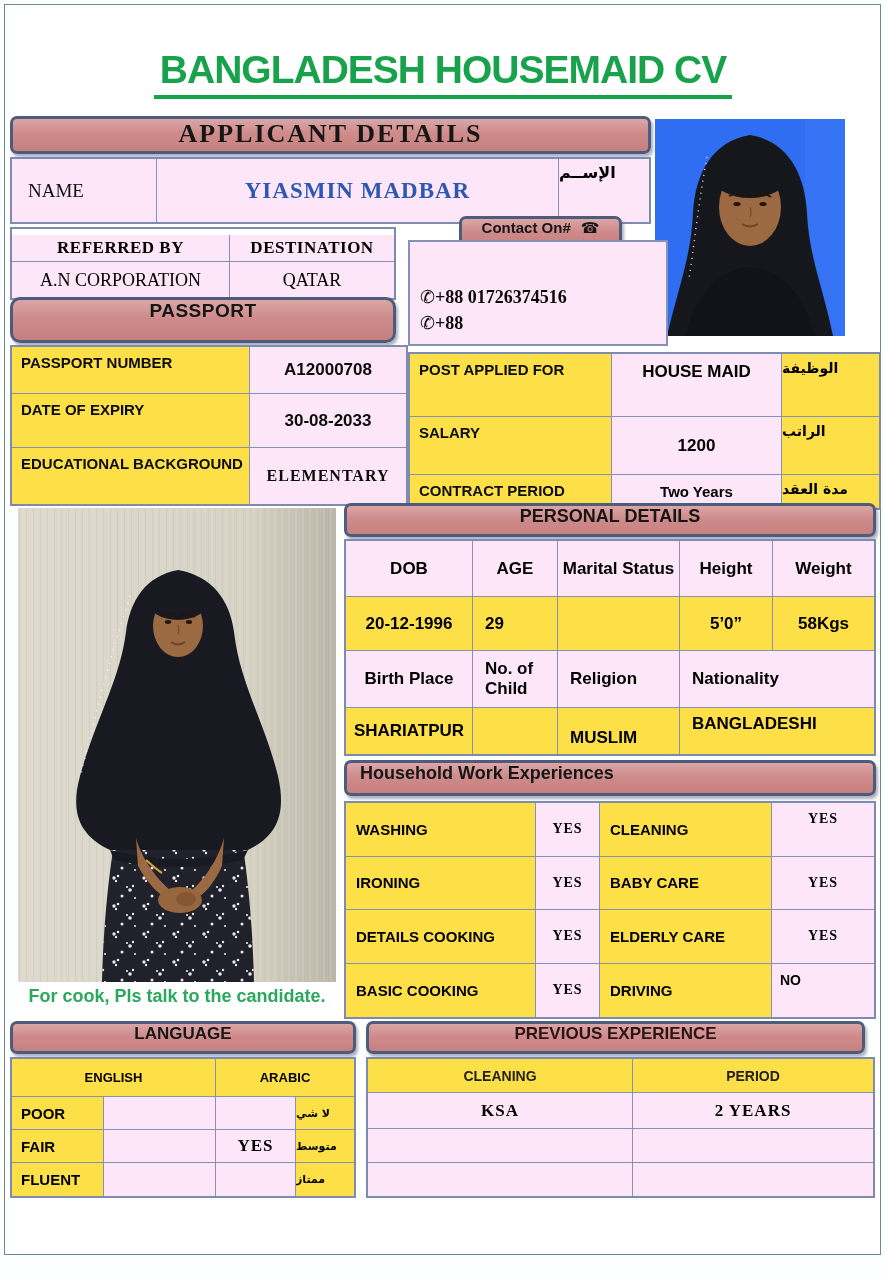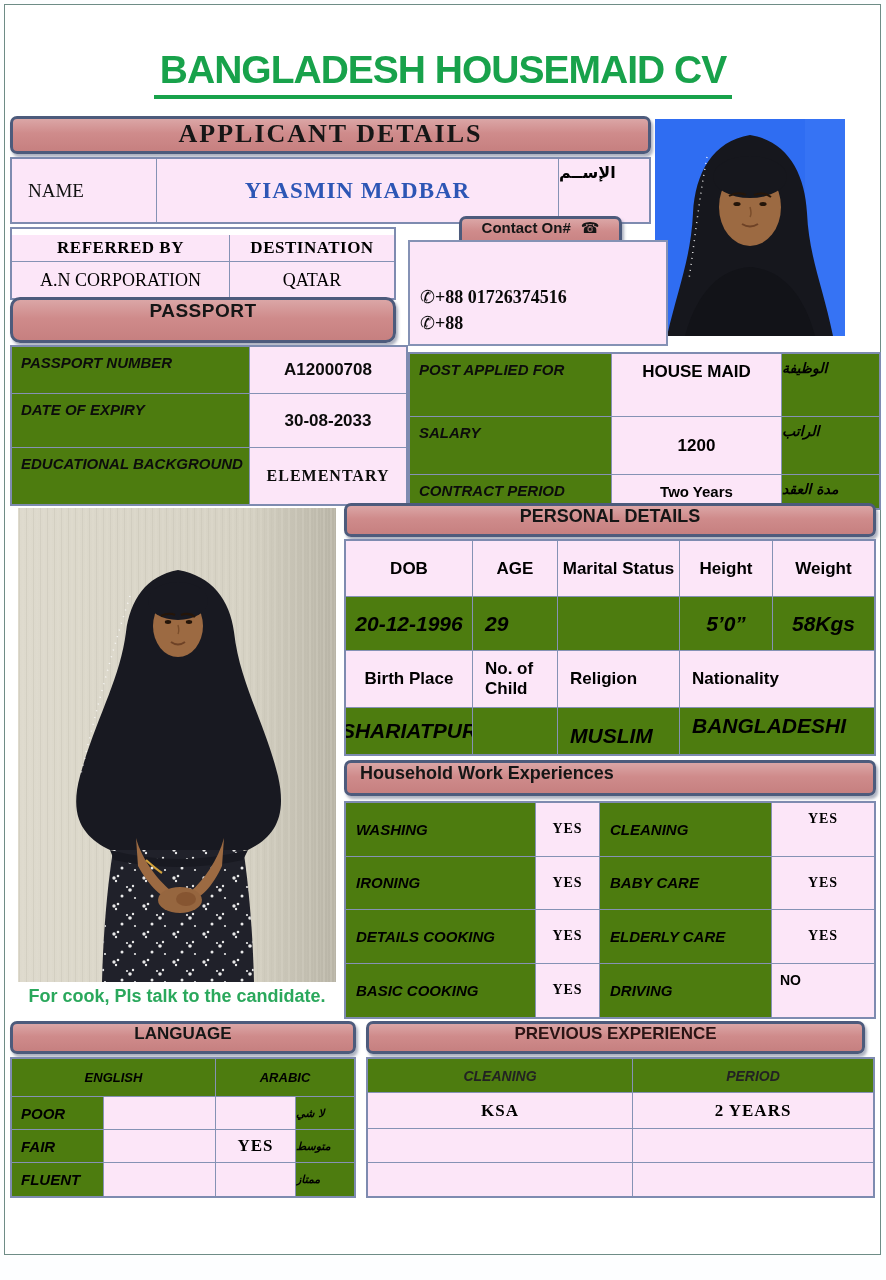--- a/index.html
+++ b/index.html
@@ -21,21 +21,21 @@
               box-shadow:2px 3px 3px rgba(90,100,130,.5);
               display:flex; align-items:flex-start; justify-content:center;
               color:#161616; font-weight:bold; }
 
   
   .tbl { border:2px solid #7e8bb0; background:#fff; display:grid; }
   .cell { border-right:1px solid #8592b5; border-bottom:1px solid #8592b5; display:flex; align-items:center; overflow:hidden; }
   .cell.last-col { border-right:none; }
   .cell.last-row { border-bottom:none; }
   .pink { background:#fce6f8; }
-  .white { background:#4d7c0f;font-style:italic; }
+  .white { background:#fde047; }
   .center { justify-content:center; text-align:center; }
   .top-left { align-items:flex-start; justify-content:flex-start; }
   .arabic { font-family:"DejaVu Sans", sans-serif; direction:rtl; }
 
   
   .applicant-header { left:10px; top:116px; width:641px; height:38px;
                       font-family:"Liberation Serif", serif; font-size:26px; font-weight:bold; letter-spacing:2px; }
   .name-row { left:10px; top:157px; width:641px; height:67px; grid-template-columns:145px 1fr 90px; }
   .name-label { font-family:"Liberation Serif", serif; font-size:19px; padding-left:16px; color:#111; }
   .name-value { font-family:"Liberation Serif", serif; font-size:23px; font-weight:bold; color:#2d56b5; letter-spacing:1px; }
@@ -63,21 +63,21 @@
   
   .post-tbl { left:408px; top:352px; width:473px; grid-template-columns:202px 170px 1fr; grid-template-rows:63px 58px 33px; }
   .post-arab { font-size:14px; font-weight:bold; align-items:flex-start; justify-content:flex-end; padding:6px 8px 0 0; }
   .post-val { font-size:17px; font-weight:bold; }
   .post-val-sm { font-size:15px; font-weight:bold; }
 
   
   .personal-header { left:344px; top:503px; width:532px; height:34px; font-size:18px; }
   .personal-tbl { left:344px; top:539px; width:532px; grid-template-columns:127px 85px 122px 93px 1fr; grid-template-rows:56px 54px 57px 46px; }
   .ph { font-size:17px; font-weight:bold; }
-  .pv { font-size:21px; font-weight:bold; }
+  .pv { font-size:17px; font-weight:bold; }
   .span2 { grid-column:span 2; }
   .pad-l { justify-content:flex-start; padding-left:12px; text-align:left; }
 
   
   .household-header { left:344px; top:760px; width:532px; height:36px; justify-content:flex-start; padding-left:13px; font-size:18px; }
   .household-tbl { left:344px; top:801px; width:532px; grid-template-columns:190px 64px 172px 1fr; grid-template-rows:repeat(4,53.5px); }
   .skill { font-size:15px; font-weight:bold; padding-left:10px; }
   .yes { font-family:"Liberation Serif", serif; font-size:14px; font-weight:bold; letter-spacing:1px; }
   .no-val { font-size:14px; font-weight:bold; align-items:flex-start; justify-content:flex-start; padding:8px 0 0 8px; }
 

